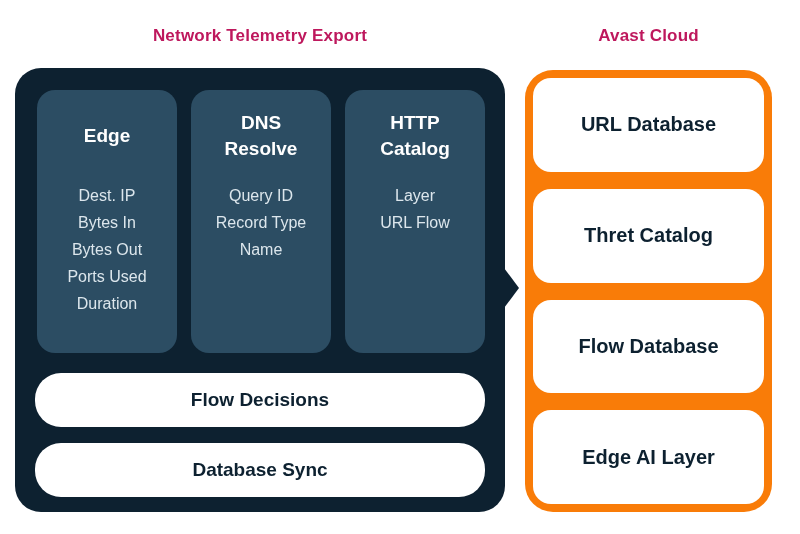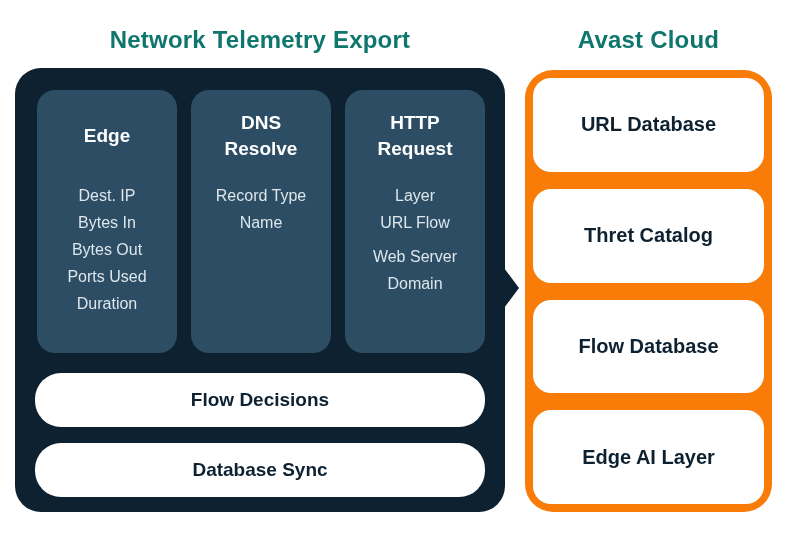--- a/index.html
+++ b/index.html
@@ -12,24 +12,24 @@
     height: 534px;
     background: #ffffff;
     overflow: hidden;
   }
 
   
   .section-title {
     position: absolute;
     top: 26px;
     text-align: center;
-    font-size: 24px;
+    font-size: 17px;
     font-weight: bold;
     letter-spacing: 0.2px;
-    color: #0f766e;
+    color: #be185d;
   }
   .title-left  { left: 15px;  width: 490px; }
   .title-right { left: 525px; width: 247px; }
 
   
   .panel-dark {
     position: absolute;
     left: 15px; top: 68px;
     width: 490px; height: 444px;
     background: #0d2130;
@@ -143,31 +143,31 @@
             <div class="col-item">Bytes In</div>
             <div class="col-item">Bytes Out</div>
             <div class="col-item">Ports Used</div>
             <div class="col-item">Duration</div>
           </div>
       </div>
 
       <div class="col">
         <div class="col-title">DNS Resolve</div>
         <div class="col-items">
+            <div class="col-item">Query ID</div>
             <div class="col-item">Record Type</div>
             <div class="col-item">Name</div>
           </div>
       </div>
 
       <div class="col">
-        <div class="col-title">HTTP Request</div>
+        <div class="col-title">HTTP Catalog</div>
         <div class="col-items">
             <div class="col-item">Layer</div>
             <div class="col-item">URL Flow</div>
-            <div class="col-item">Web Server Domain</div>
           </div>
       </div>
 
     </div>
 
     <div class="bars">
         <div class="bar">Flow Decisions</div>
         <div class="bar">Database Sync</div>
       </div>
   </div>

